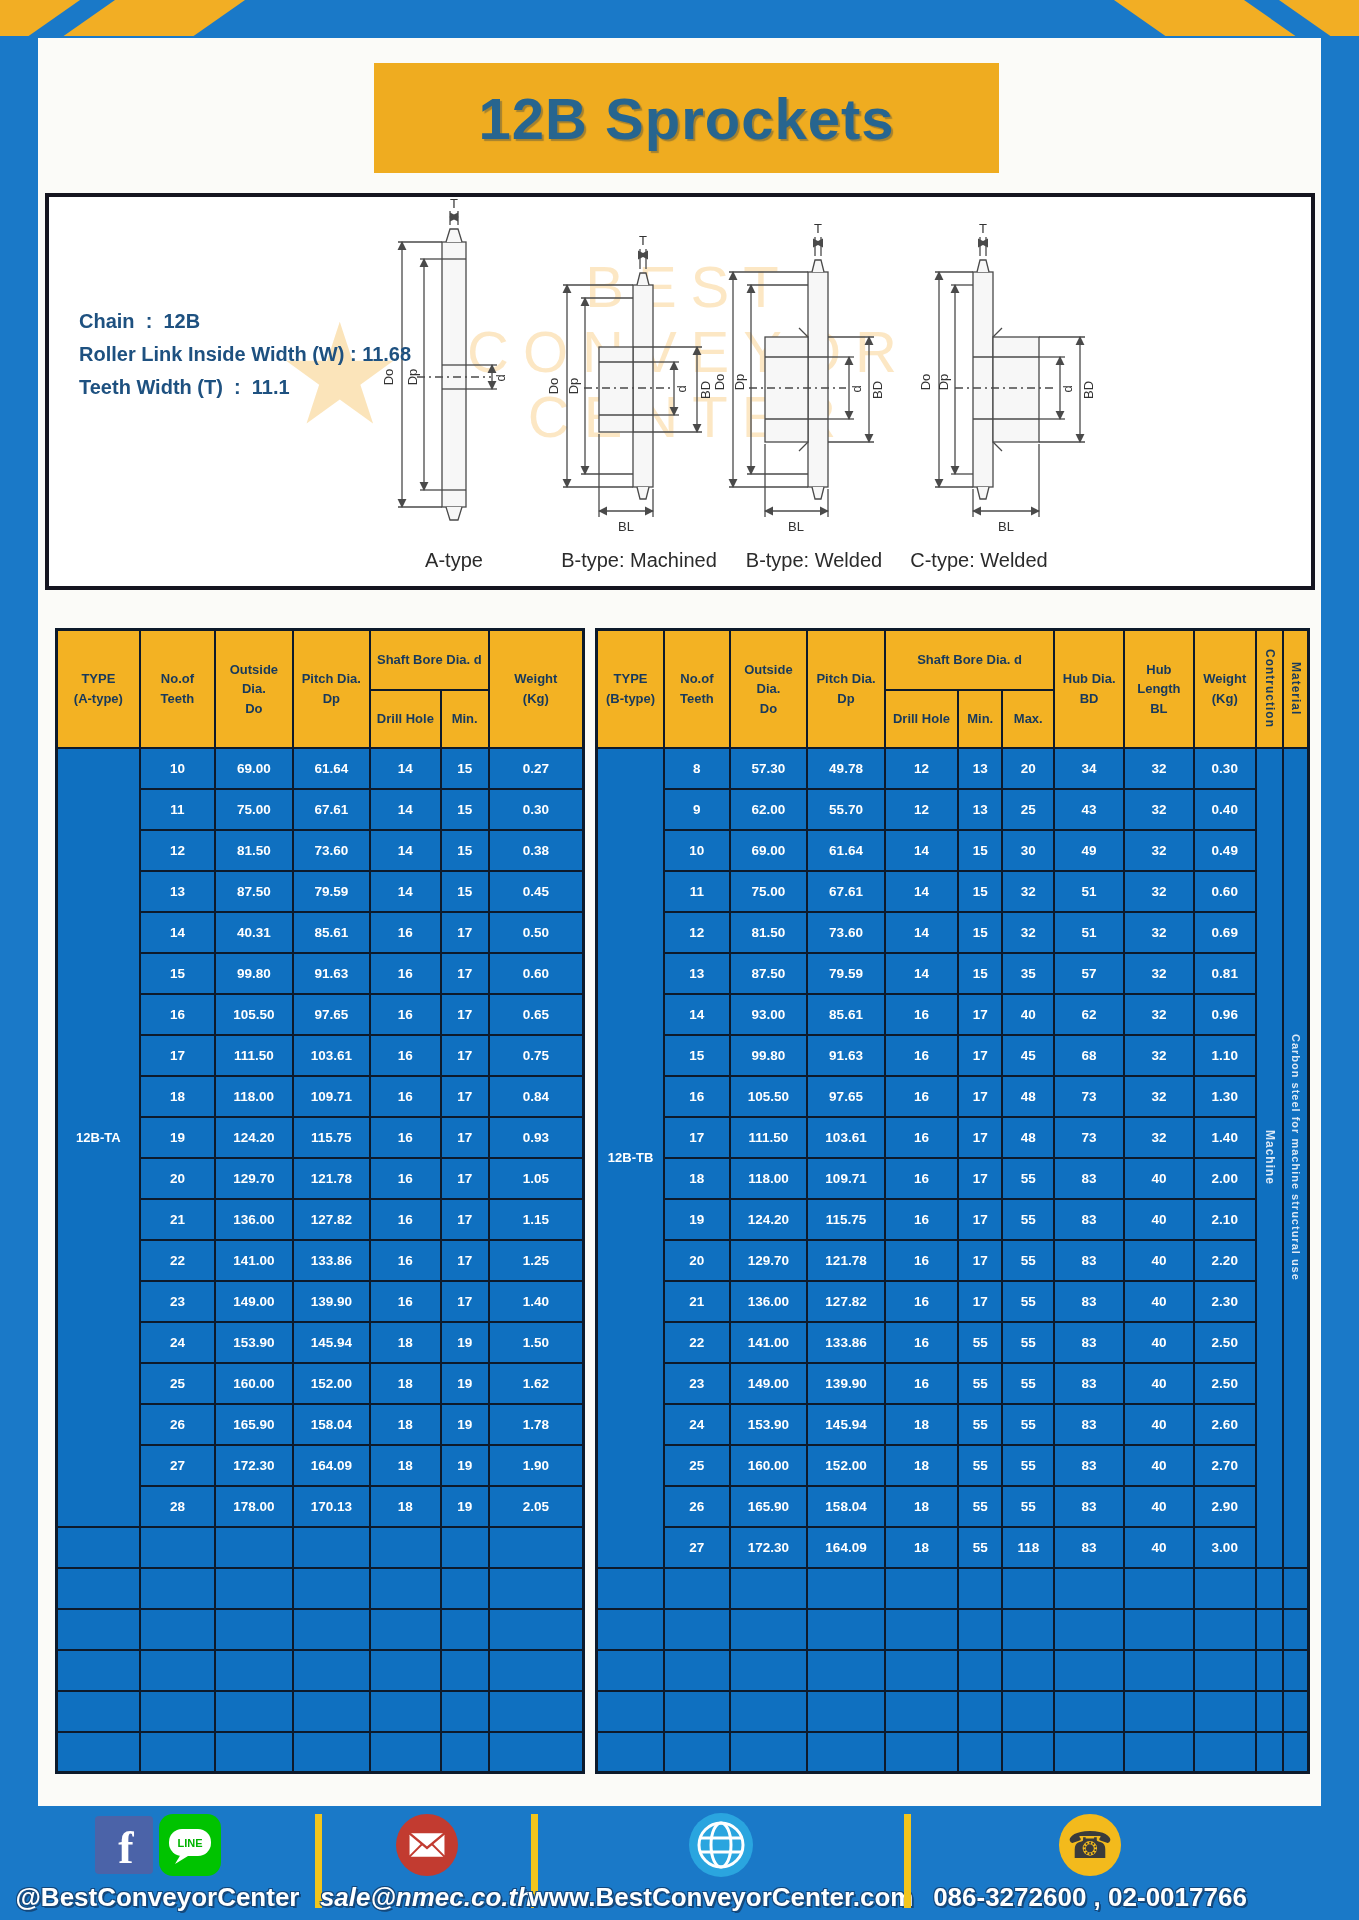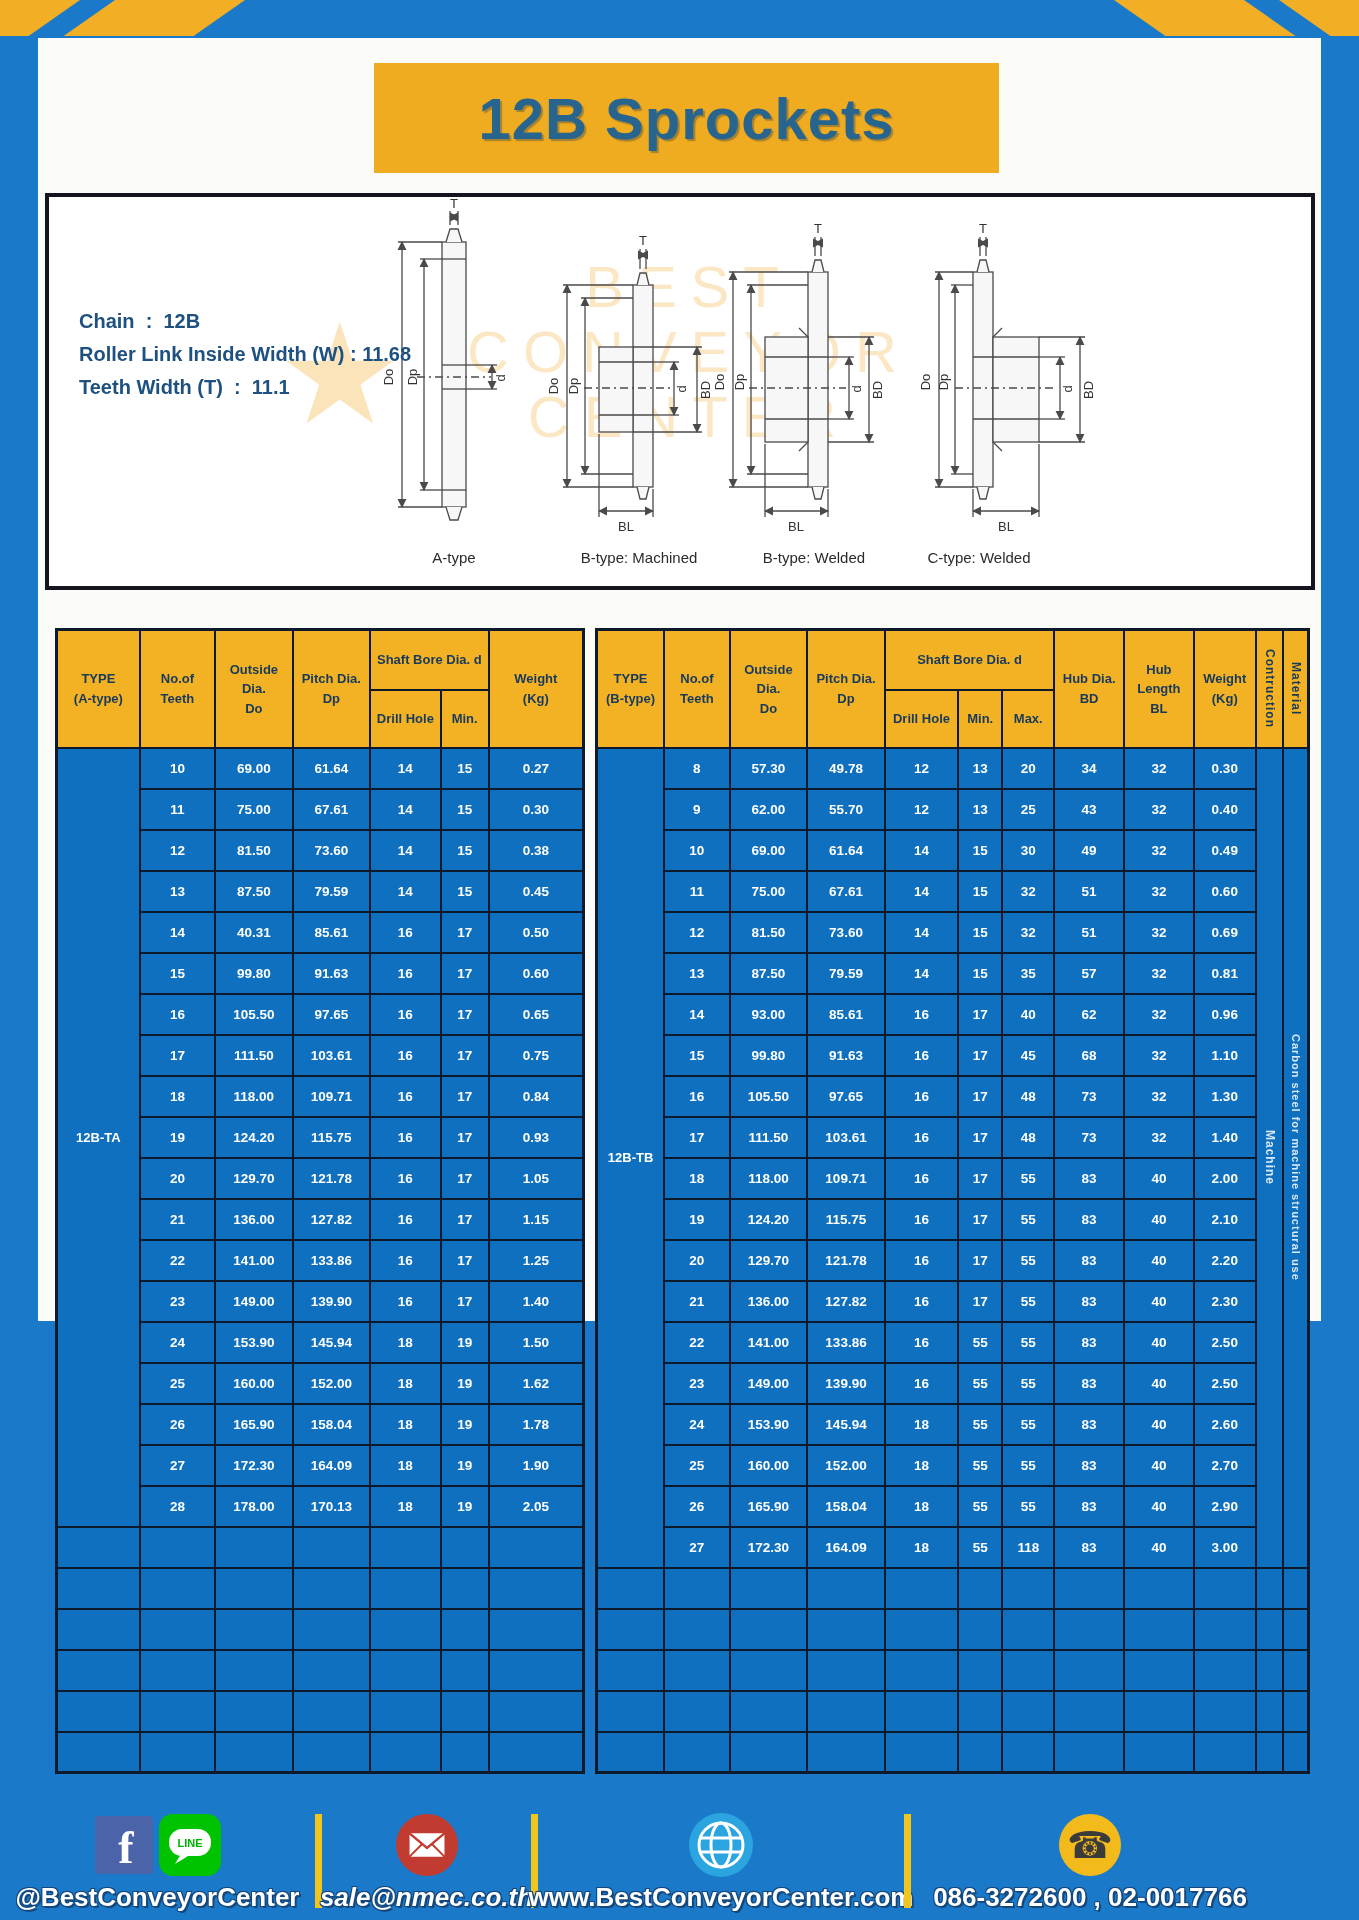--- a/index.html
+++ b/index.html
@@ -1,30 +1,30 @@
 <!DOCTYPE html>
 <html><head>
 <meta charset="utf-8">
 <style>
   html,body{margin:0;padding:0;}
   body{width:1359px;height:1920px;background:#1a79c8;font-family:"Liberation Sans",sans-serif;position:relative;overflow:hidden;}
   .page{position:absolute;inset:0;}
   .stripe{position:absolute;top:0;height:36px;background:#f2ae24;transform-origin:0 0;}
   .stripe.l{transform:skewX(-55deg);}
   .stripe.r{transform:skewX(55deg);transform-origin:100% 0;}
-  .content{position:absolute;left:38px;top:38px;width:1283px;height:1283px;background:#fbfbf8;}
+  .content{position:absolute;left:38px;top:38px;width:1283px;height:1768px;background:#fbfbf8;}
   .title-box{position:absolute;left:336px;top:25px;width:625px;height:110px;background:#efac20;display:flex;align-items:center;justify-content:center;}
   .title-box span{font-size:58px;font-weight:bold;color:#27658f;letter-spacing:1px;text-shadow:2px 2px 1px rgba(20,50,80,.35);}
   .spec-panel{position:absolute;left:7px;top:155px;width:1262px;height:389px;background:#ffffff;border:4px solid #15151f;}
   .watermark{position:absolute;left:330px;top:58px;width:620px;text-align:center;font-weight:normal;font-size:58px;line-height:1.12;letter-spacing:14px;color:rgba(243,164,26,0.26);z-index:1;}
   .wm-star{position:absolute;left:228px;top:96px;font-size:140px;color:rgba(243,164,26,0.30);z-index:1;}
   .diag-svg{position:absolute;left:0;top:0;z-index:2;}
   .spec-lines{position:absolute;left:30px;top:108px;z-index:3;}
   .spec-lines div{font-size:20px;font-weight:bold;color:#1e5180;line-height:33px;white-space:pre;}
-  .caption{position:absolute;top:352px;width:220px;text-align:center;font-size:15px;color:#2b2b2b;z-index:3;}
+  .caption{position:absolute;top:352px;width:220px;text-align:center;font-size:20px;color:#2b2b2b;z-index:3;}
   .tbl{position:absolute;top:590px;border-collapse:collapse;table-layout:fixed;background:#0f70c0;height:1143px;border:3px solid #0d1a2b;}
   .tbl-a{left:17px;width:530px;}
   .tbl-b{left:557px;width:715px;}
   .tbl th,.tbl td{border:2px solid #0d1a2b;padding:0;text-align:center;vertical-align:middle;overflow:hidden;}
   .tbl thead th{background:#f3b223;color:#17395c;font-size:13px;font-weight:bold;white-space:pre-line;line-height:1.5;}
   .tbl tr.hrow1{height:60px;}
   .tbl tr.hrow2{height:58px;}
   .tbl tbody tr{height:41px;}
   .tbl tbody td{color:#ffffff;font-size:13.5px;font-weight:bold;}
   .tbl .vert{writing-mode:vertical-rl;letter-spacing:1px;}

